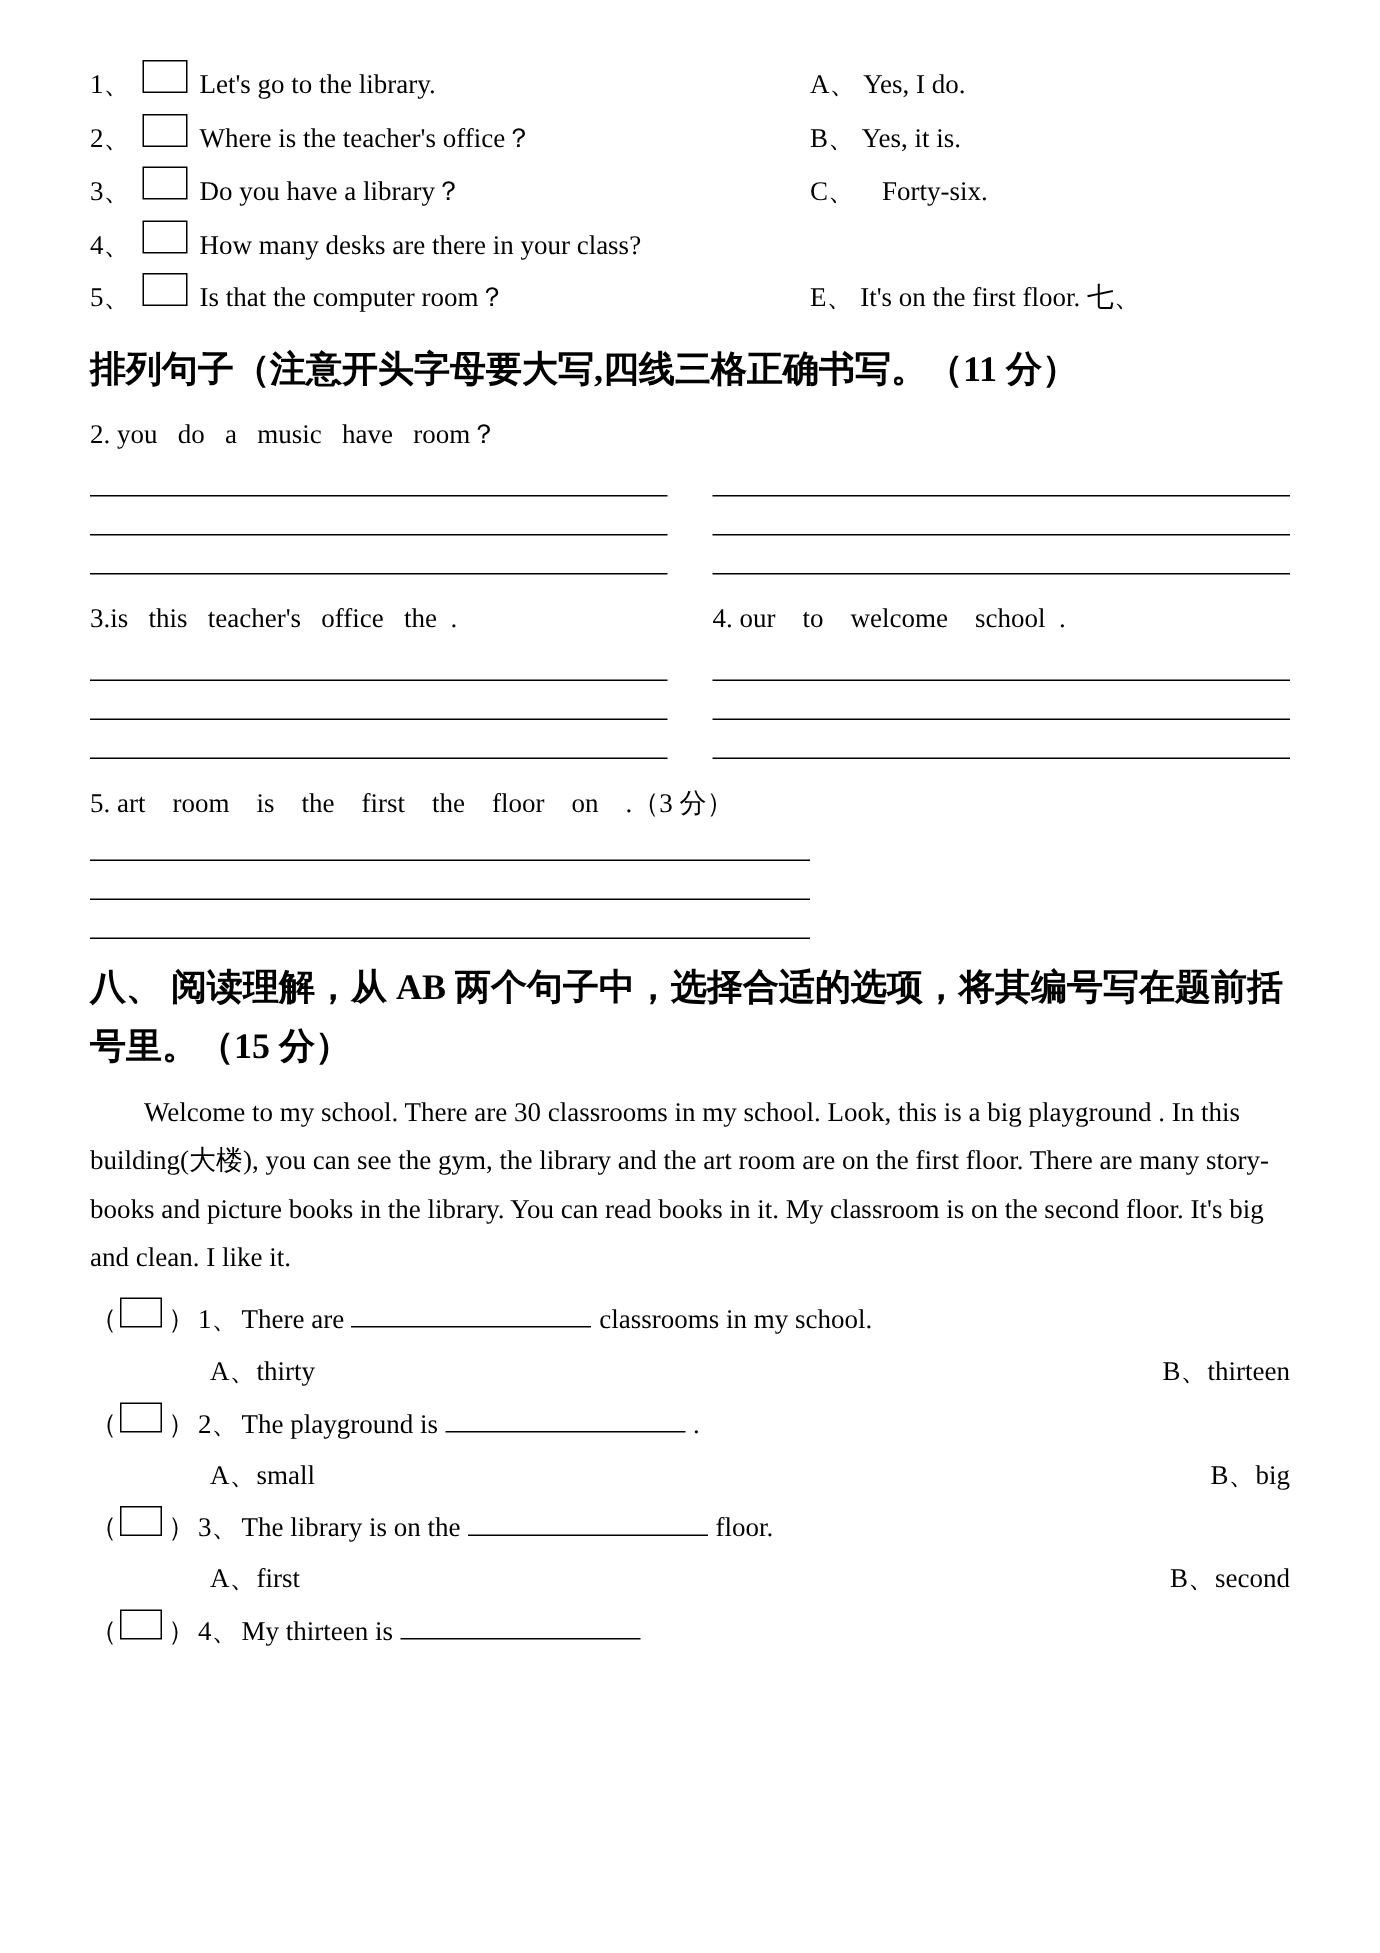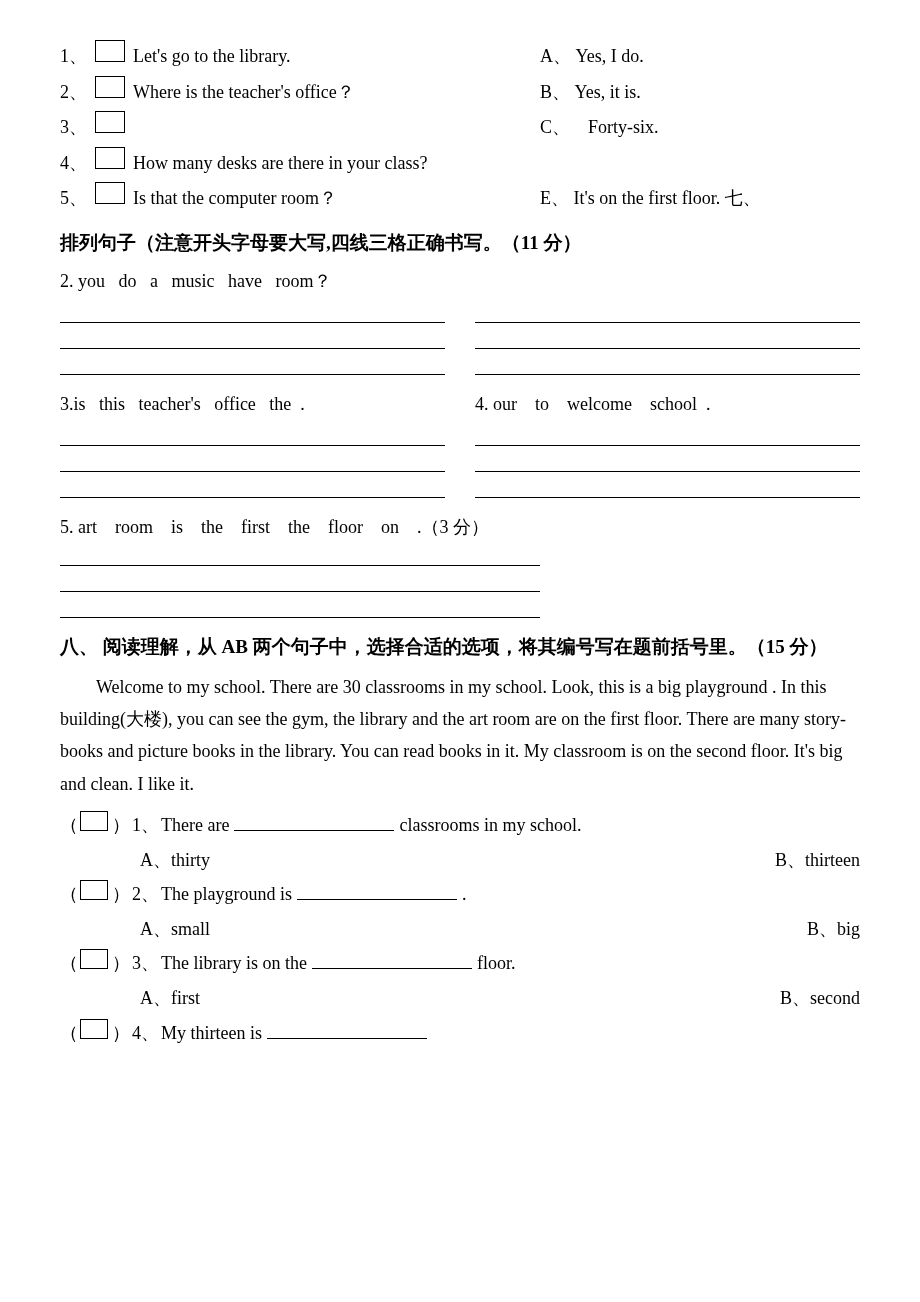--- a/index.html
+++ b/index.html
@@ -31,21 +31,21 @@
     }
     .paren-box {
       display: inline-block;
       border: 1px solid #000;
       width: 30px;
       height: 22px;
       margin: 0 4px;
       vertical-align: middle;
     }
     .section-header {
-      font-size: 19px;
+      font-size: 24px;
       font-weight: bold;
       margin: 14px 0 8px 0;
       line-height: 1.6;
       font-family: Liberation Serif, serif;
     }
     .reorder-section { margin: 0 0 10px 0; }
     .write-lines {
       margin: 2px 0 10px 0;
     }
     .write-line {
@@ -133,20 +133,21 @@
     <div class="matching-right">
       <span>B、</span>
       <span>Yes, it is.</span>
     </div>
   </div>
 
   <div class="matching-row">
     <div class="matching-left">
       <span>3、</span>
       <span class="paren-box"></span>
+      <span>Do you have a library？</span>
     </div>
     <div class="matching-right">
       <span>C、</span>
       &nbsp;&nbsp;
       <span>Forty-six.</span>
     </div>
   </div>
 
   <div class="matching-row">
     <div class="matching-left">

